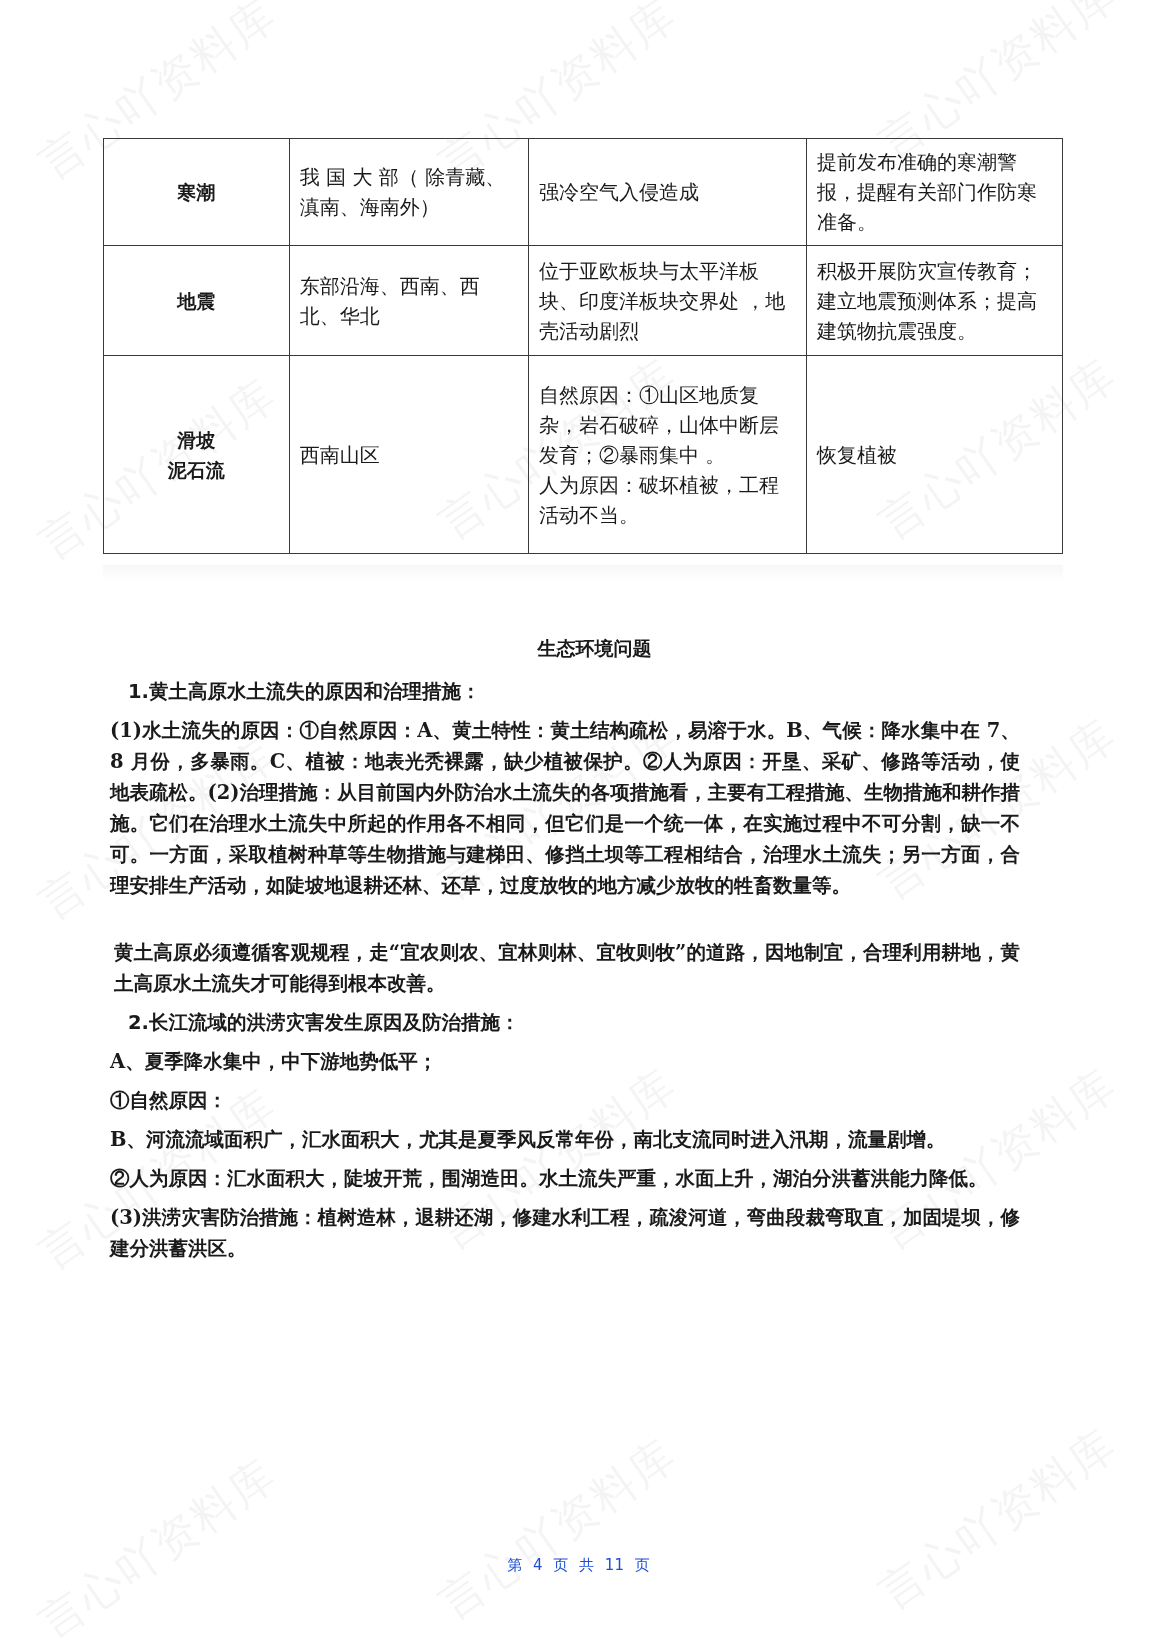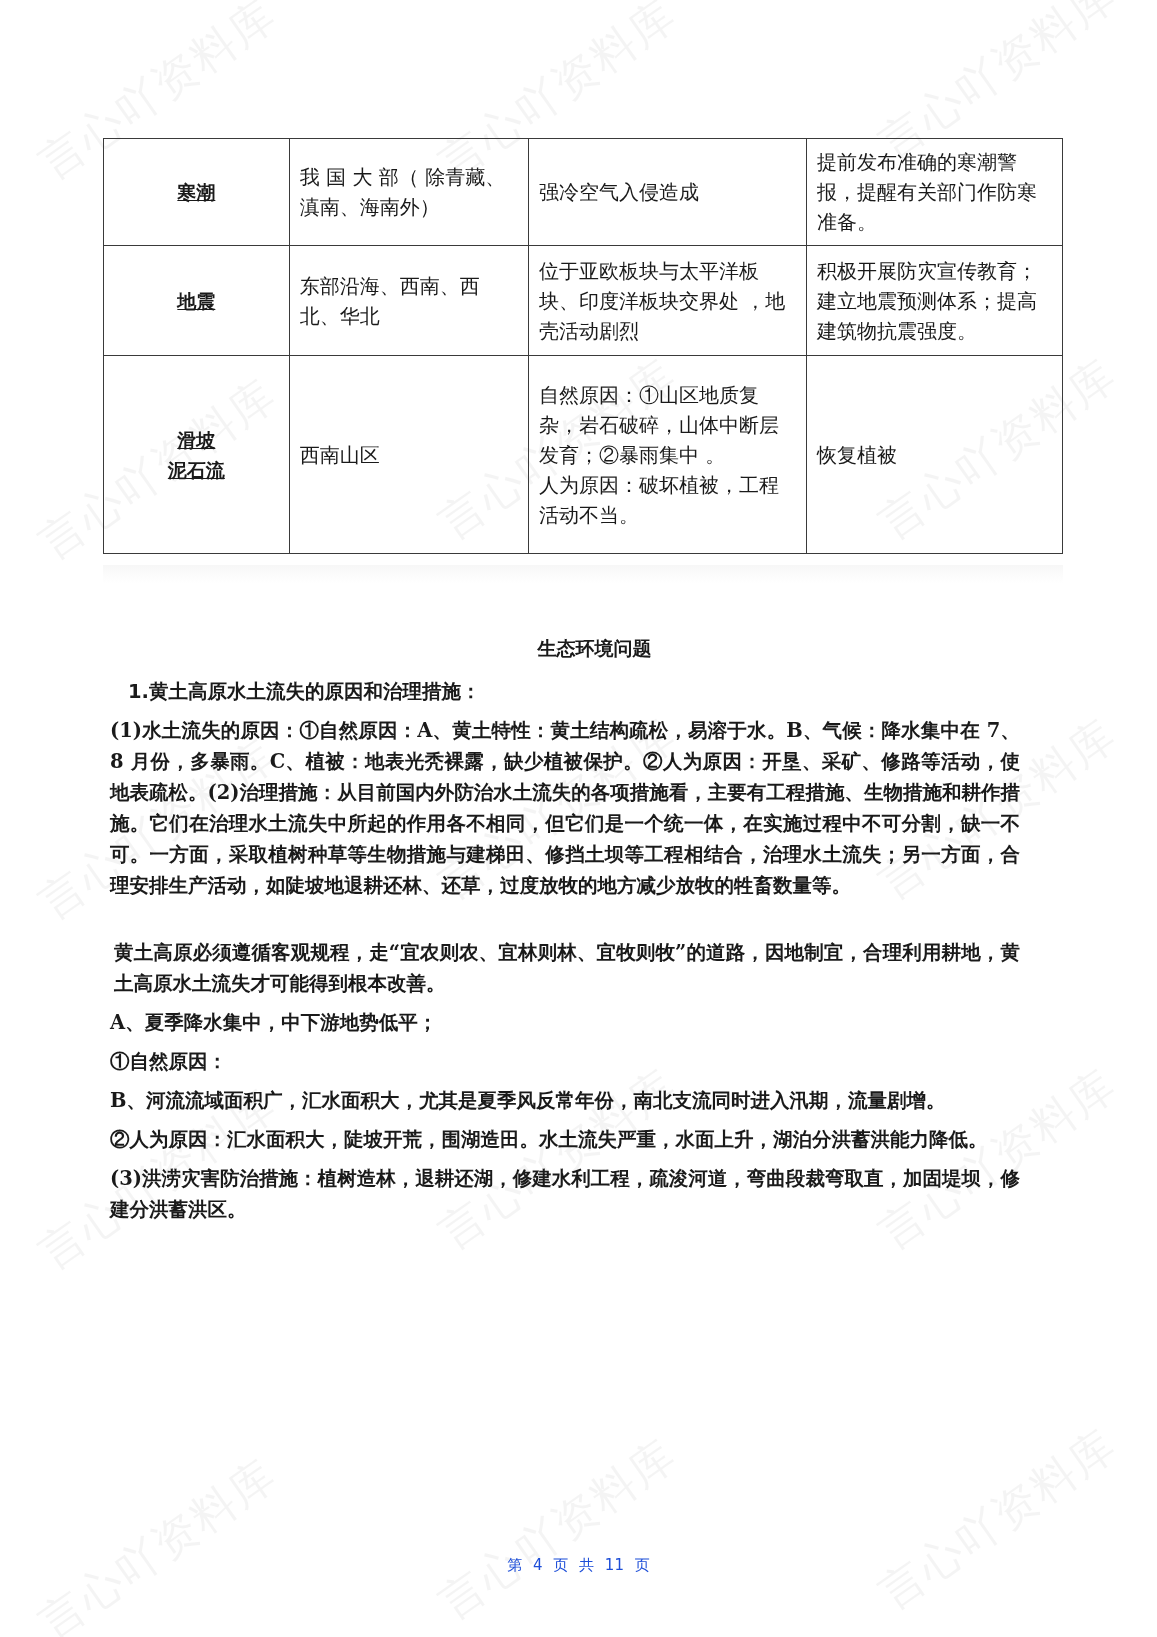--- a/index.html
+++ b/index.html
@@ -17,21 +17,21 @@
     position: absolute; left: 103px; top: 138px; width: 1053px;
     border-collapse: collapse; table-layout: fixed;
   }
   table.disaster { width: 960px; }
   table.disaster td {
     border: 1.5px solid #3a3a3a; vertical-align: middle;
     font-size: 20px; line-height: 30px; padding: 6px 10px;
     font-family: "DejaVu Serif", "Liberation Serif", serif;
   }
   table.disaster td.name {
-    text-align: center; font-weight: bold; font-family: "DejaVu Sans", sans-serif; font-size: 19px; text-decoration: underline;
+    text-align: center; font-weight: bold; font-family: "DejaVu Sans", sans-serif; font-size: 19px;
   }
   .name-line { display: block; }
   .section-title {
     position: absolute; left: 16px; width: 1157px; top: 636px; text-align: center;
     font-family: "DejaVu Sans", sans-serif; font-weight: bold; font-size: 19px;
   }
   .content {
     position: absolute; left: 110px; top: 676px; width: 910px;
     font-size: 19.5px; line-height: 31px;
   }
@@ -110,20 +110,21 @@
   </table>
 
 <div class="gray-band"></div>
 
 <div class="section-title">生态环境问题</div>
 
 <div class="content">
   <p class="h">1.黄土高原水土流失的原因和治理措施：</p>
   <p>(1)水土流失的原因：①自然原因：A、黄土特性：黄土结构疏松，易溶于水。B、气候：降水集中在 7、8 月份，多暴雨。C、植被：地表光秃裸露，缺少植被保护。②人为原因：开垦、采矿、修路等活动，使地表疏松。(2)治理措施：从目前国内外防治水土流失的各项措施看，主要有工程措施、生物措施和耕作措施。它们在治理水土流失中所起的作用各不相同，但它们是一个统一体，在实施过程中不可分割，缺一不可。一方面，采取植树种草等生物措施与建梯田、修挡土坝等工程相结合，治理水土流失；另一方面，合理安排生产活动，如陡坡地退耕还林、还草，过度放牧的地方减少放牧的牲畜数量等。</p>
   <p class="indent">黄土高原必须遵循客观规程，走“宜农则农、宜林则林、宜牧则牧”的道路，因地制宜，合理利用耕地，黄土高原水土流失才可能得到根本改善。</p>
+  <p class="h">2.长江流域的洪涝灾害发生原因及防治措施：</p>
   <p>A、夏季降水集中，中下游地势低平；</p>
   <p>①自然原因：</p>
   <p>B、河流流域面积广，汇水面积大，尤其是夏季风反常年份，南北支流同时进入汛期，流量剧增。</p>
   <p>②人为原因：汇水面积大，陡坡开荒，围湖造田。水土流失严重，水面上升，湖泊分洪蓄洪能力降低。</p>
   <p>(3)洪涝灾害防治措施：植树造林，退耕还湖，修建水利工程，疏浚河道，弯曲段裁弯取直，加固堤坝，修建分洪蓄洪区。</p>
 </div>
 
 <div class="footer">第 4 页 共 11 页</div>
 
 </body></html>

